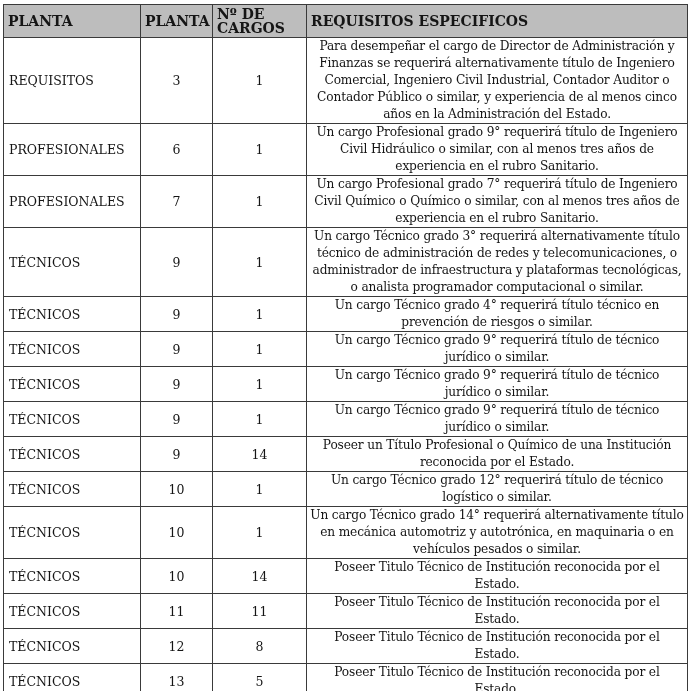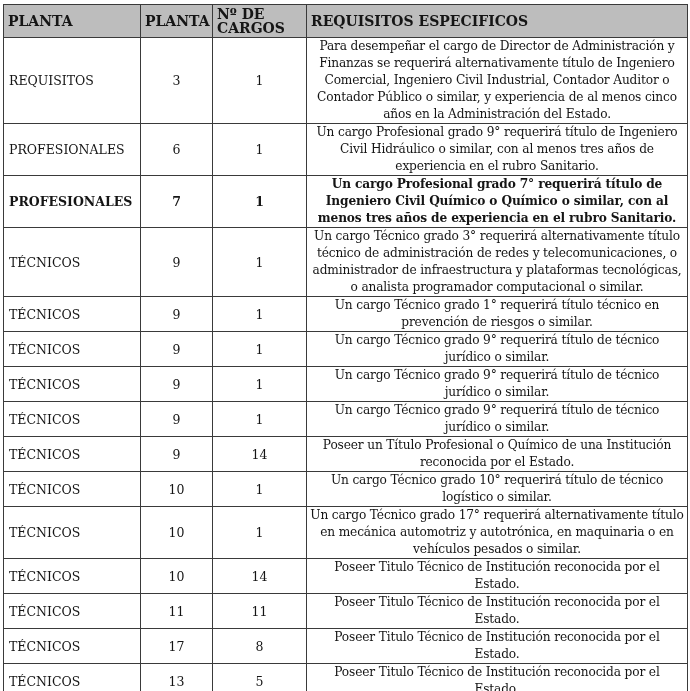--- a/index.html
+++ b/index.html
@@ -29,21 +29,21 @@
     font-weight: bold;
     font-size: 14px;
     height: 32px;
     line-height: 14px;
   }
   td.planta { text-align: left; padding-left: 5px; }
   td.num { text-align: center; }
   td.req { text-align: center; padding: 0 3px; font-size: 12.2px; letter-spacing: -0.15px; }
   tr.h83 td { height: 81px; }
   tr.h50 td { height: 48px; }
-  tr.h53 td { height: 51px; font-weight: bold; }
+  tr.h53 td { height: 51px; }
   tr.h64 td { height: 62px; }
   tr.h34 td { height: 32px; }
   tr.h50b td { height: 48px; }
   tr.h25 td { height: 23px; }
 </style>
 </head>
 <body>
 
 <div class="page">
 <table>
@@ -83,21 +83,21 @@
     <tr class="h64">
       <td class="planta">TÉCNICOS</td>
       <td class="num">9</td>
       <td class="num">1</td>
       <td class="req">Un cargo Técnico grado 3° requerirá alternativamente título técnico de administración de redes y telecomunicaciones, o administrador de infraestructura y plataformas tecnológicas, o analista programador computacional o similar.</td>
     </tr>
     <tr class="h34">
       <td class="planta">TÉCNICOS</td>
       <td class="num">9</td>
       <td class="num">1</td>
-      <td class="req">Un cargo Técnico grado 1° requerirá título técnico en prevención de riesgos o similar.</td>
+      <td class="req">Un cargo Técnico grado 4° requerirá título técnico en prevención de riesgos o similar.</td>
     </tr>
     <tr class="h34">
       <td class="planta">TÉCNICOS</td>
       <td class="num">9</td>
       <td class="num">1</td>
       <td class="req">Un cargo Técnico grado 9° requerirá título de técnico jurídico o similar.</td>
     </tr>
     <tr class="h34">
       <td class="planta">TÉCNICOS</td>
       <td class="num">9</td>
@@ -113,43 +113,43 @@
     <tr class="h34">
       <td class="planta">TÉCNICOS</td>
       <td class="num">9</td>
       <td class="num">14</td>
       <td class="req">Poseer un Título Profesional o Químico de una Institución reconocida por el Estado.</td>
     </tr>
     <tr class="h34">
       <td class="planta">TÉCNICOS</td>
       <td class="num">10</td>
       <td class="num">1</td>
-      <td class="req">Un cargo Técnico grado 10° requerirá título de técnico logístico o similar.</td>
+      <td class="req">Un cargo Técnico grado 12° requerirá título de técnico logístico o similar.</td>
     </tr>
     <tr class="h50b">
       <td class="planta">TÉCNICOS</td>
       <td class="num">10</td>
       <td class="num">1</td>
-      <td class="req">Un cargo Técnico grado 17° requerirá alternativamente título en mecánica automotriz y autotrónica, en maquinaria o en vehículos pesados o similar.</td>
+      <td class="req">Un cargo Técnico grado 14° requerirá alternativamente título en mecánica automotriz y autotrónica, en maquinaria o en vehículos pesados o similar.</td>
     </tr>
     <tr class="h25">
       <td class="planta">TÉCNICOS</td>
       <td class="num">10</td>
       <td class="num">14</td>
       <td class="req">Poseer Titulo Técnico de Institución reconocida por el Estado.</td>
     </tr>
     <tr class="h25">
       <td class="planta">TÉCNICOS</td>
       <td class="num">11</td>
       <td class="num">11</td>
       <td class="req">Poseer Titulo Técnico de Institución reconocida por el Estado.</td>
     </tr>
     <tr class="h25">
       <td class="planta">TÉCNICOS</td>
-      <td class="num">17</td>
+      <td class="num">12</td>
       <td class="num">8</td>
       <td class="req">Poseer Titulo Técnico de Institución reconocida por el Estado.</td>
     </tr>
     <tr class="h25">
       <td class="planta">TÉCNICOS</td>
       <td class="num">13</td>
       <td class="num">5</td>
       <td class="req">Poseer Titulo Técnico de Institución reconocida por el Estado.</td>
     </tr>
 

